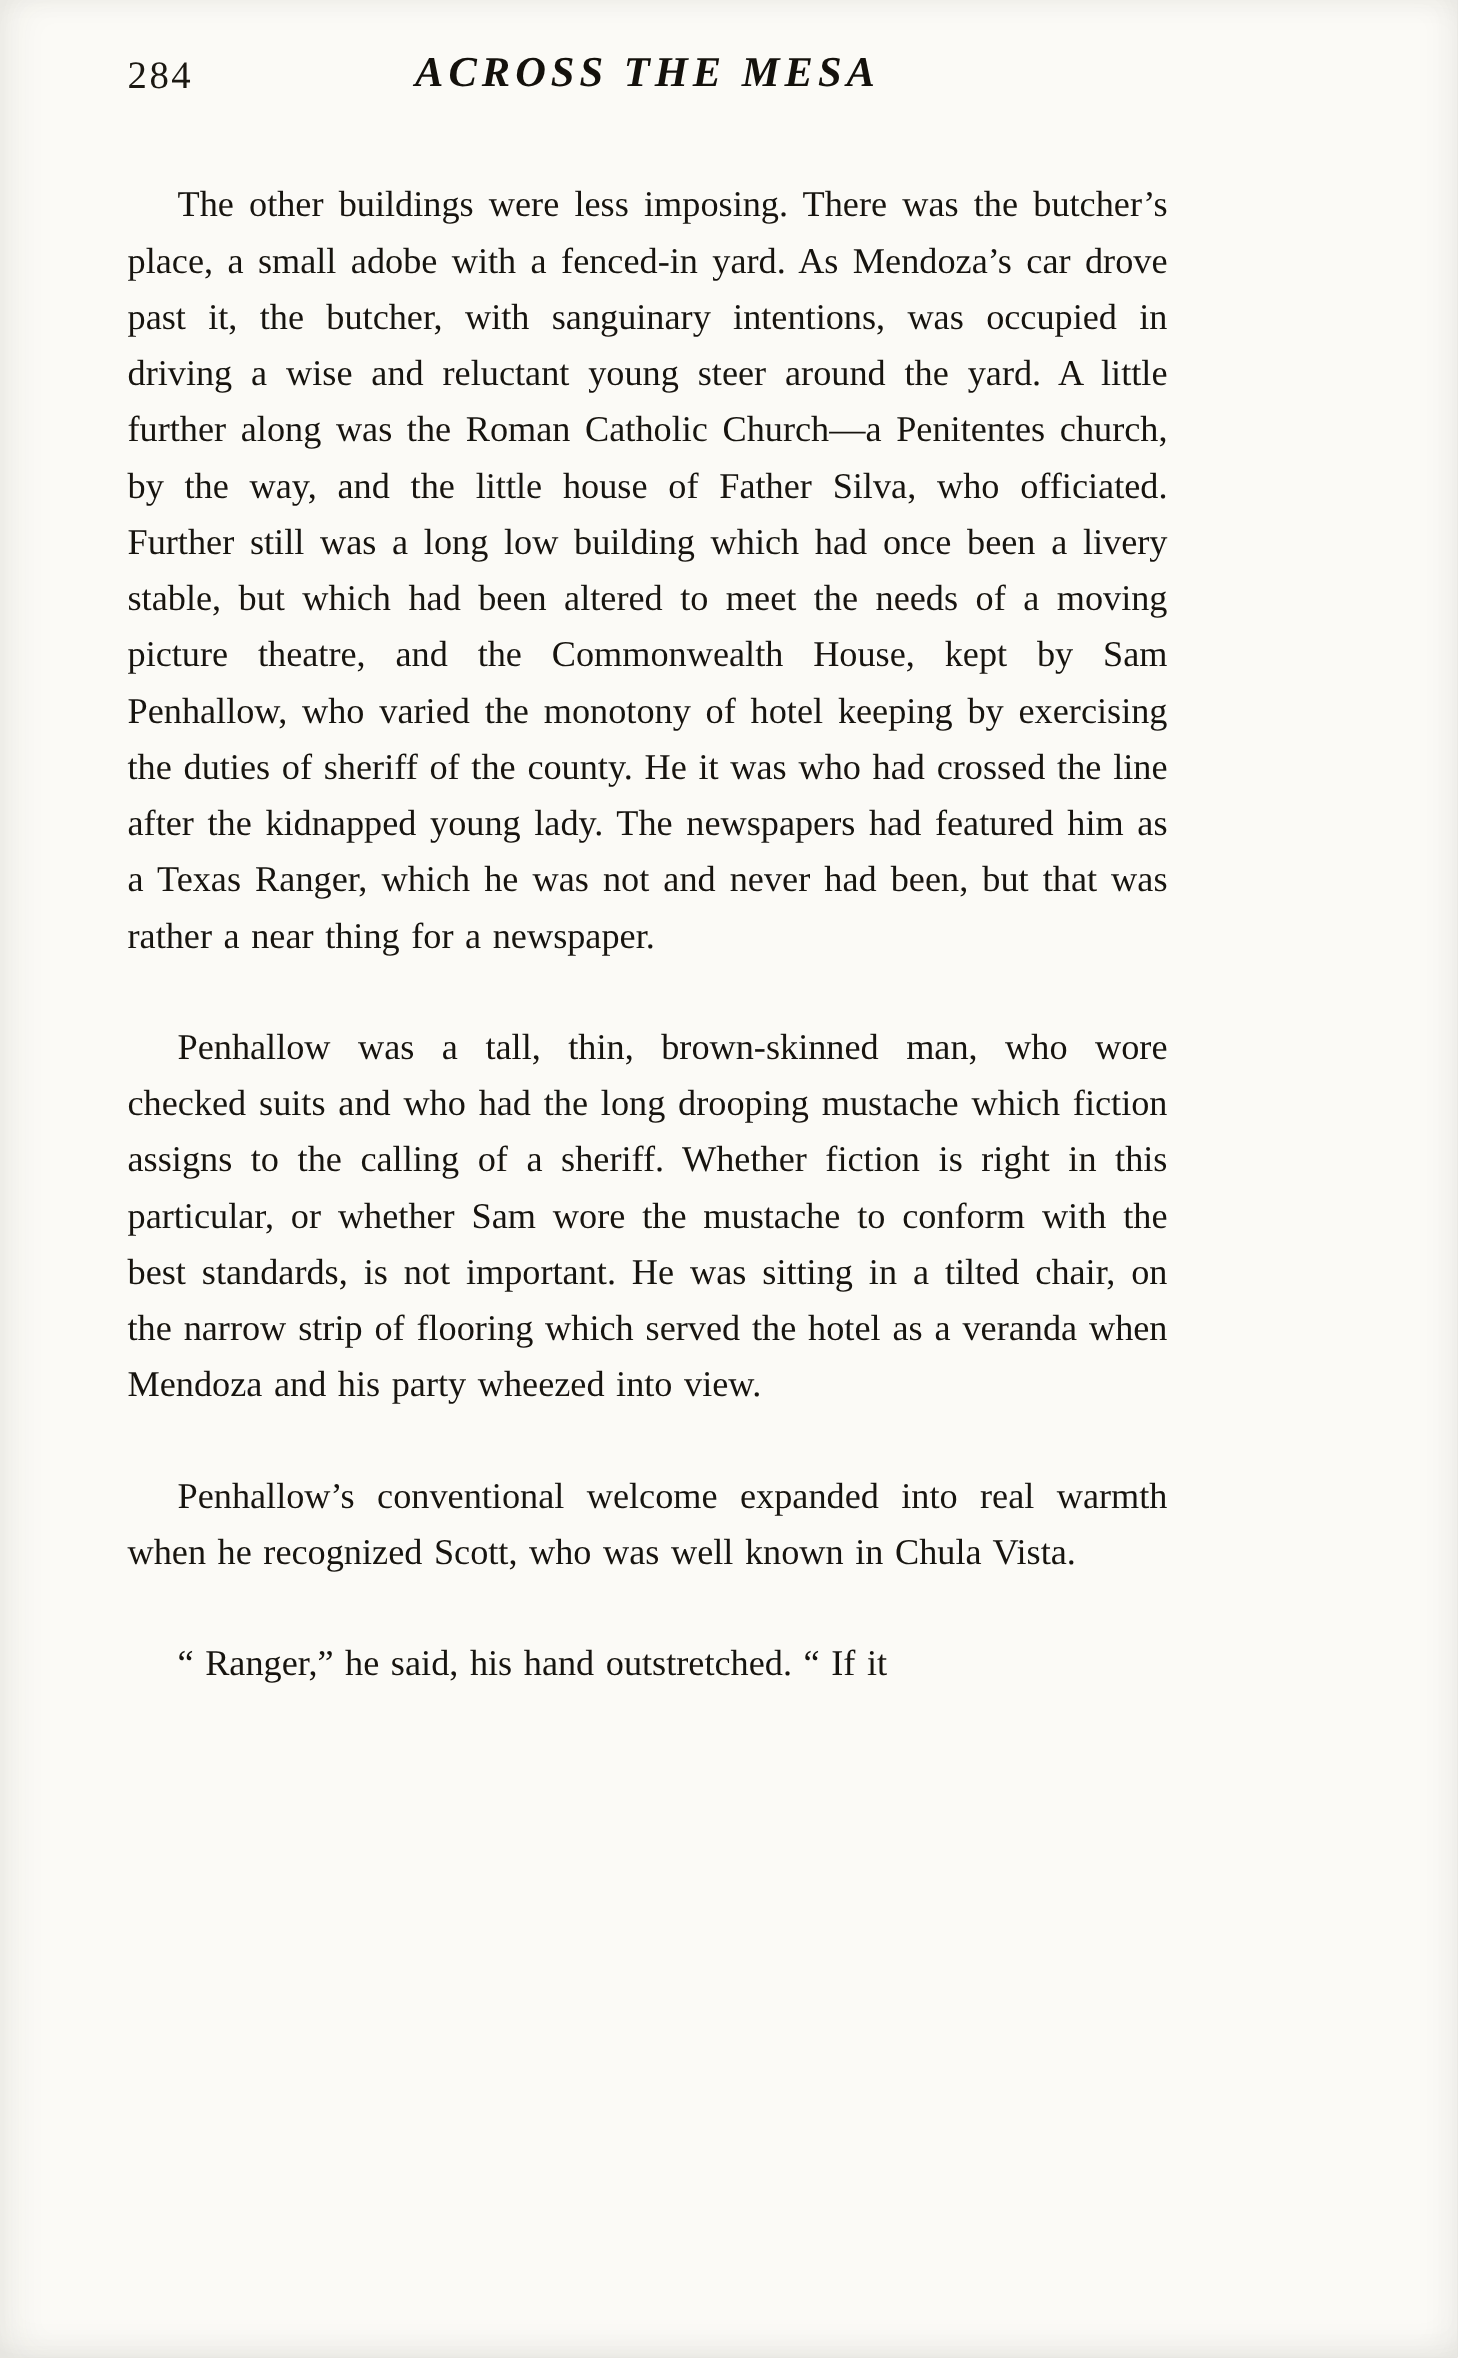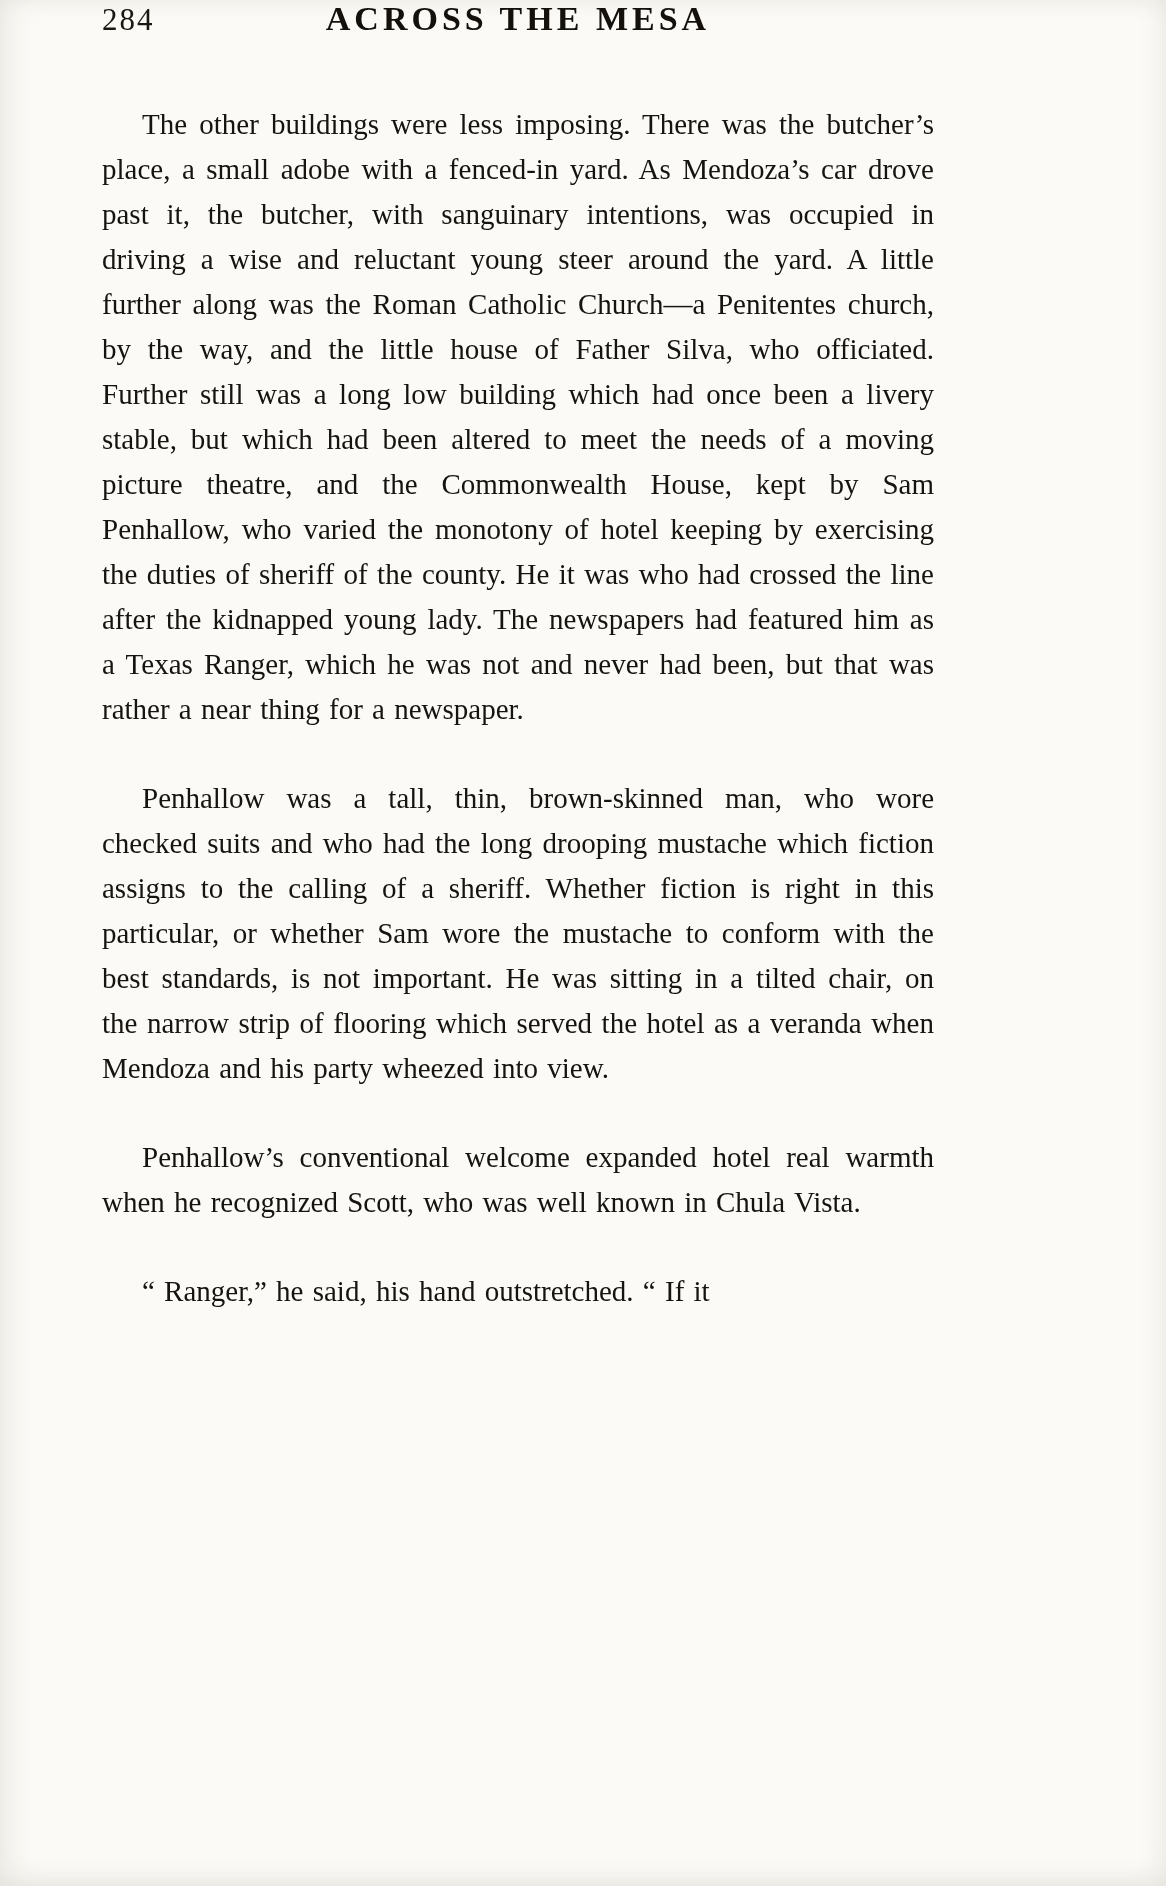--- a/index.html
+++ b/index.html
@@ -20,40 +20,42 @@
     
     box-shadow: inset 14px 0 26px rgba(60,55,45,0.05),
                 inset -10px 0 22px rgba(60,55,45,0.04),
                 inset 0 -12px 24px rgba(60,55,45,0.04);
   }
 
   .text-column {
     position: relative;
     width: 832px;
     margin-left: 102px;
+    padding-top: 40px;
   }
 
   .page-header {
     position: relative;
     height: 58px;
   }
 
   .page-number {
     position: absolute;
     left: 0;
     top: 2px;
     font-size: 31px;
     letter-spacing: 2px;
     color: #1b1812;
   }
 
   .running-title {
     display: block;
     text-align: center;
     font-size: 34px;
+    font-style: italic;
     font-weight: bold;
     letter-spacing: 4px;
     color: #14110c;
   }
 
   .page-body {
     margin-top: 14px;
   }
 
   .page-body p {
@@ -73,18 +75,18 @@
   <div class="text-column">
 
     <header class="page-header">
       <span class="page-number">284</span>
       <span class="running-title">ACROSS THE MESA</span>
     </header>
 
     <main class="page-body">
       <p>The other buildings were less imposing.  There was the butcher’s place, a small adobe with a fenced-in yard.  As Mendoza’s car drove past it, the butcher, with sanguinary intentions, was occupied in driving a wise and reluctant young steer around the yard.  A little further along was the Roman Catholic Church—a Penitentes church, by the way, and the little house of Father Silva, who officiated.  Further still was a long low building which had once been a livery stable, but which had been altered to meet the needs of a moving picture theatre, and the Commonwealth House, kept by Sam Penhallow, who varied the monotony of hotel keeping by exercising the duties of sheriff of the county.  He it was who had crossed the line after the kidnapped young lady.  The newspapers had featured him as a Texas Ranger, which he was not and never had been, but that was rather a near thing for a newspaper.</p>
       <p>Penhallow was a tall, thin, brown-skinned man, who wore checked suits and who had the long drooping mustache which fiction assigns to the calling of a sheriff.  Whether fiction is right in this particular, or whether Sam wore the mustache to conform with the best standards, is not important.  He was sitting in a tilted chair, on the narrow strip of flooring which served the hotel as a veranda when Mendoza and his party wheezed into view.</p>
-      <p>Penhallow’s conventional welcome expanded hotel real warmth when he recognized Scott, who was well known in Chula Vista.</p>
+      <p>Penhallow’s conventional welcome expanded into real warmth when he recognized Scott, who was well known in Chula Vista.</p>
       <p>“ Ranger,” he said, his hand outstretched.  “ If it</p>
     </main>
 
   </div>
 </div>
 
 </body></html>

